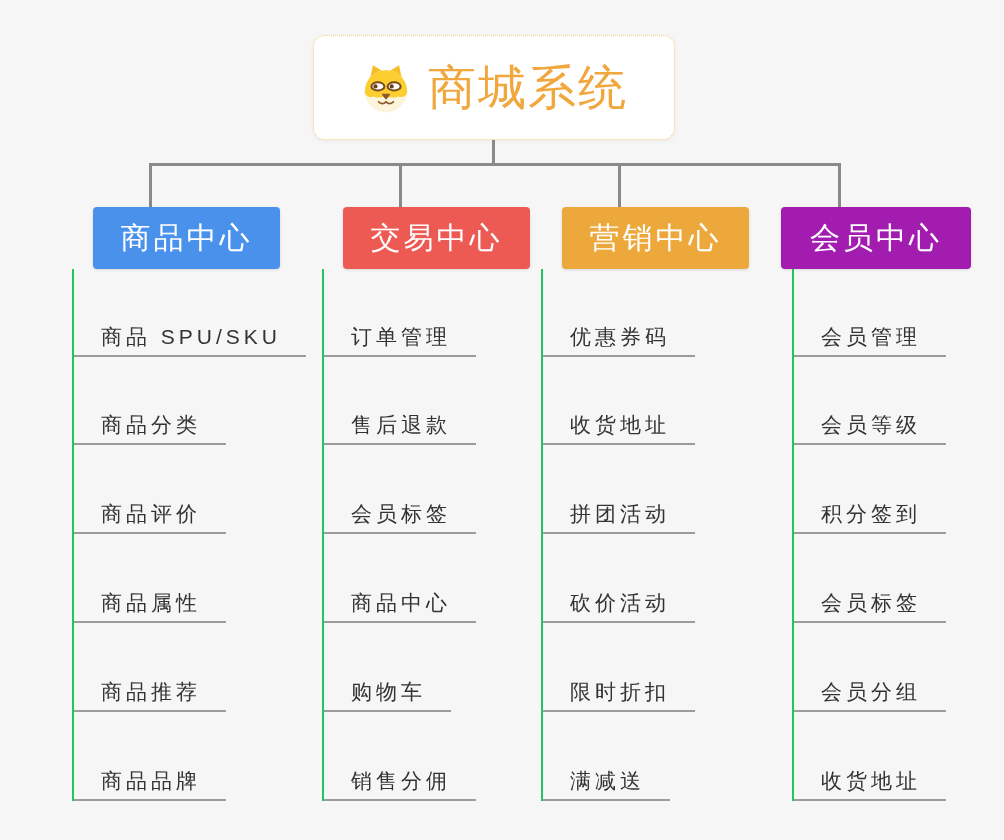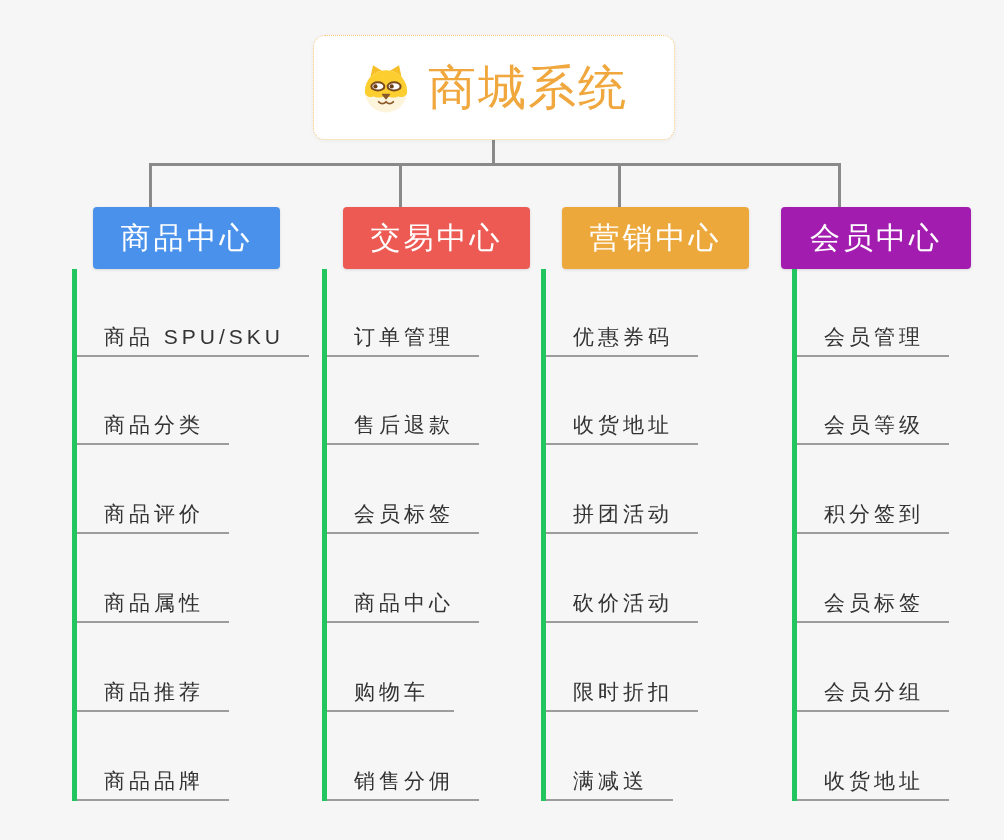--- a/index.html
+++ b/index.html
@@ -45,21 +45,21 @@
     margin-left: 36px;
   }
   .branch.b0 { left: 57px; }
   .branch.b1 { left: 307px; }
   .branch.b2 { left: 526px; }
   .branch.b3 { left: 745px; width: 190px; }
 
   
   .col {
     position: absolute; top: 269px; height: 532px; width: 240px;
-    border-left: 5px solid #22c55e;
+    border-left: 2px solid #22c55e;
   }
   .col.c0 { left: 72px; } .col.c1 { left: 322px; }
   .col.c2 { left: 541px; } .col.c3 { left: 792px; }
 
   .leaf {
     position: absolute; left: 0;
     padding: 0 25px 8px 27px;
     border-bottom: 2px solid #9c9c9c;
     font-size: 21px; letter-spacing: 4px; line-height: 21px;
     color: #333333; white-space: nowrap;

